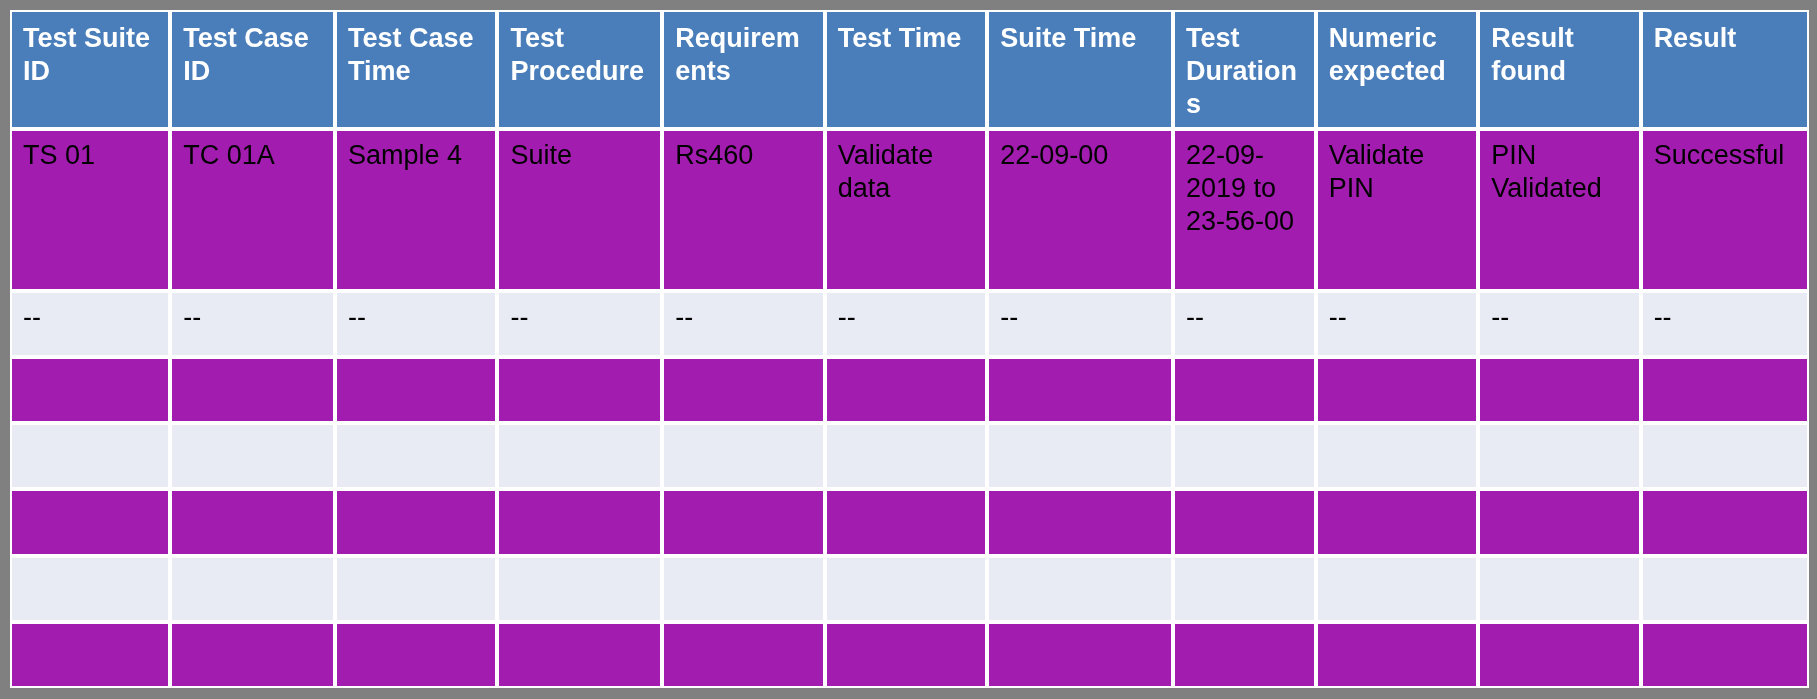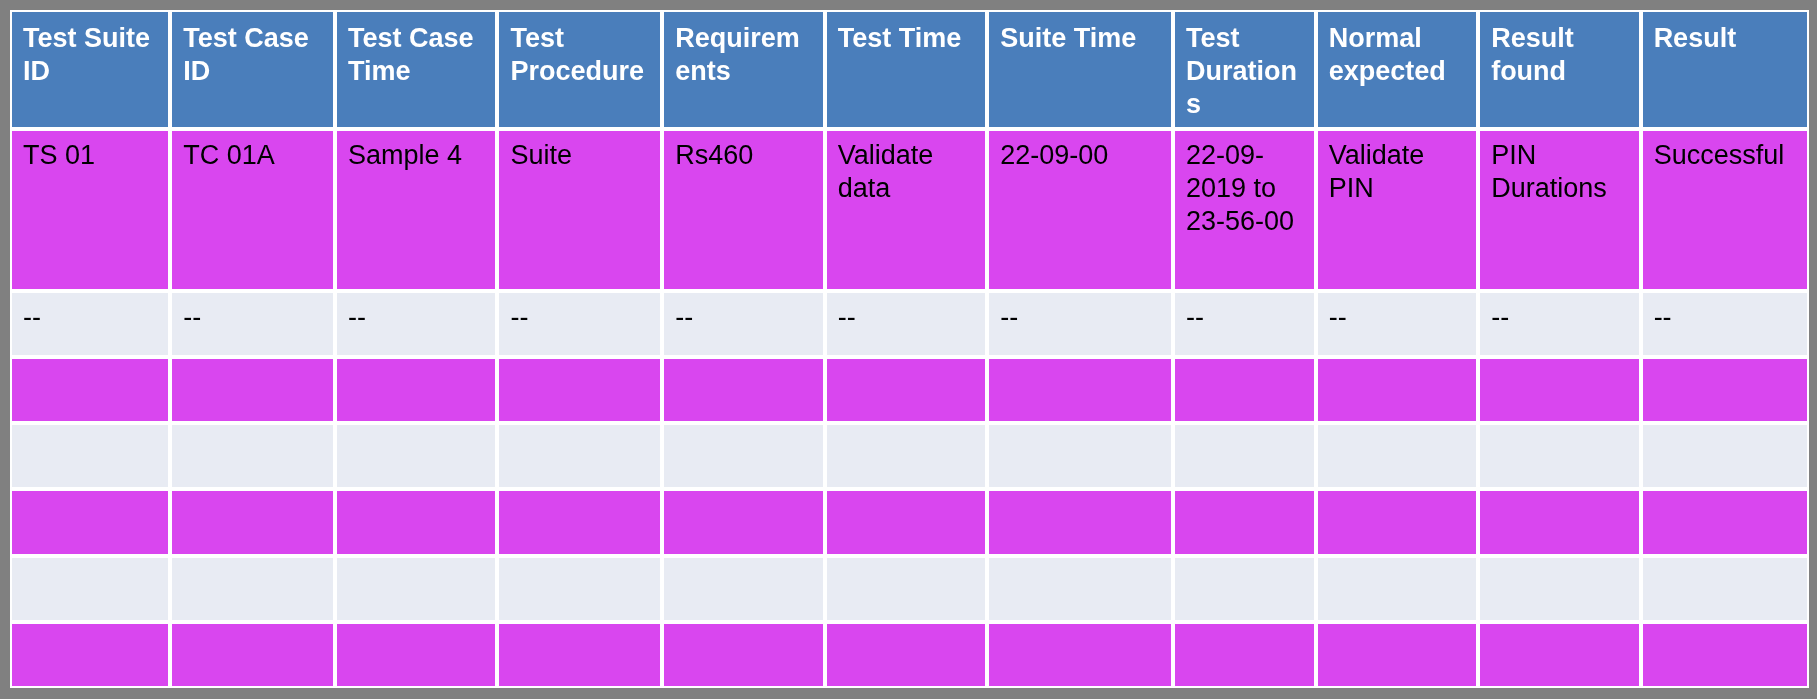--- a/index.html
+++ b/index.html
@@ -53,21 +53,21 @@
   table.test-table thead th {
     background: #4a7ebb;
     color: #ffffff;
     font-weight: bold;
     height: 113px;
     padding-top: 10px;
   }
 
   
   tbody tr.band-dark td {
-    background: #d946ef;
+    background: #a21caf;
     color: #000000;
     font-weight: normal;
   }
   tbody tr.band-light td {
     background: #e8ebf3;
     color: #000000;
     font-weight: normal;
   }
 
   tbody tr.row-first td { height: 152px; }
@@ -113,21 +113,21 @@
           <th>
             <span class="cell-text">Test Time</span>
           </th>
           <th>
             <span class="cell-text">Suite Time</span>
           </th>
           <th>
             <span class="cell-text">Test Durations</span>
           </th>
           <th>
-            <span class="cell-text">Normal expected</span>
+            <span class="cell-text">Numeric expected</span>
           </th>
           <th>
             <span class="cell-text">Result found</span>
           </th>
           <th>
             <span class="cell-text">Result</span>
           </th>
         </tr>
     </thead>
     <tbody>
@@ -153,21 +153,21 @@
           <td>
             <span class="cell-text">22-09-00</span>
           </td>
           <td>
             <span class="cell-text">22-09-2019 to 23-56-00</span>
           </td>
           <td>
             <span class="cell-text">Validate PIN</span>
           </td>
           <td>
-            <span class="cell-text">PIN Durations</span>
+            <span class="cell-text">PIN Validated</span>
           </td>
           <td>
             <span class="cell-text">Successful</span>
           </td>
         </tr>
         <tr class="band-light row-rest">
           <td>
             <span class="cell-text">--</span>
           </td>
           <td>

